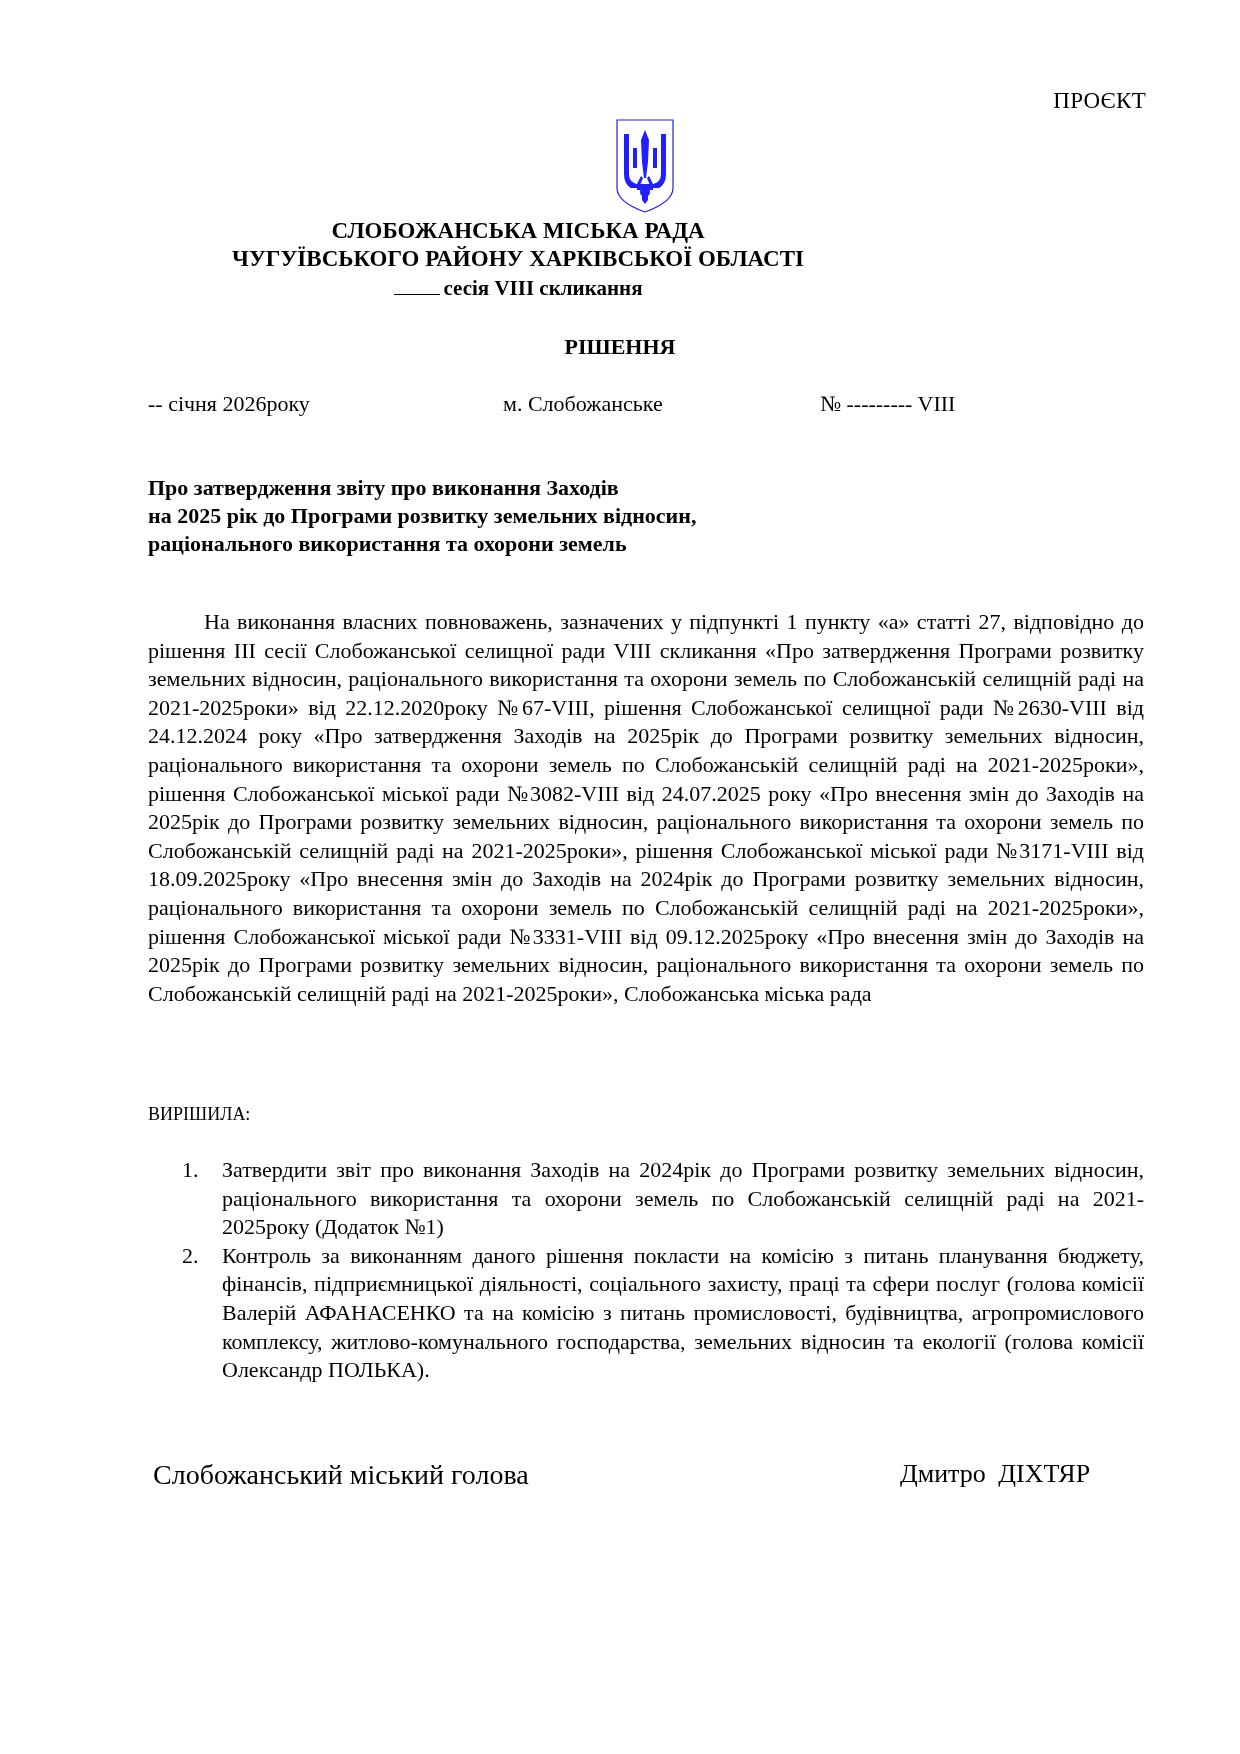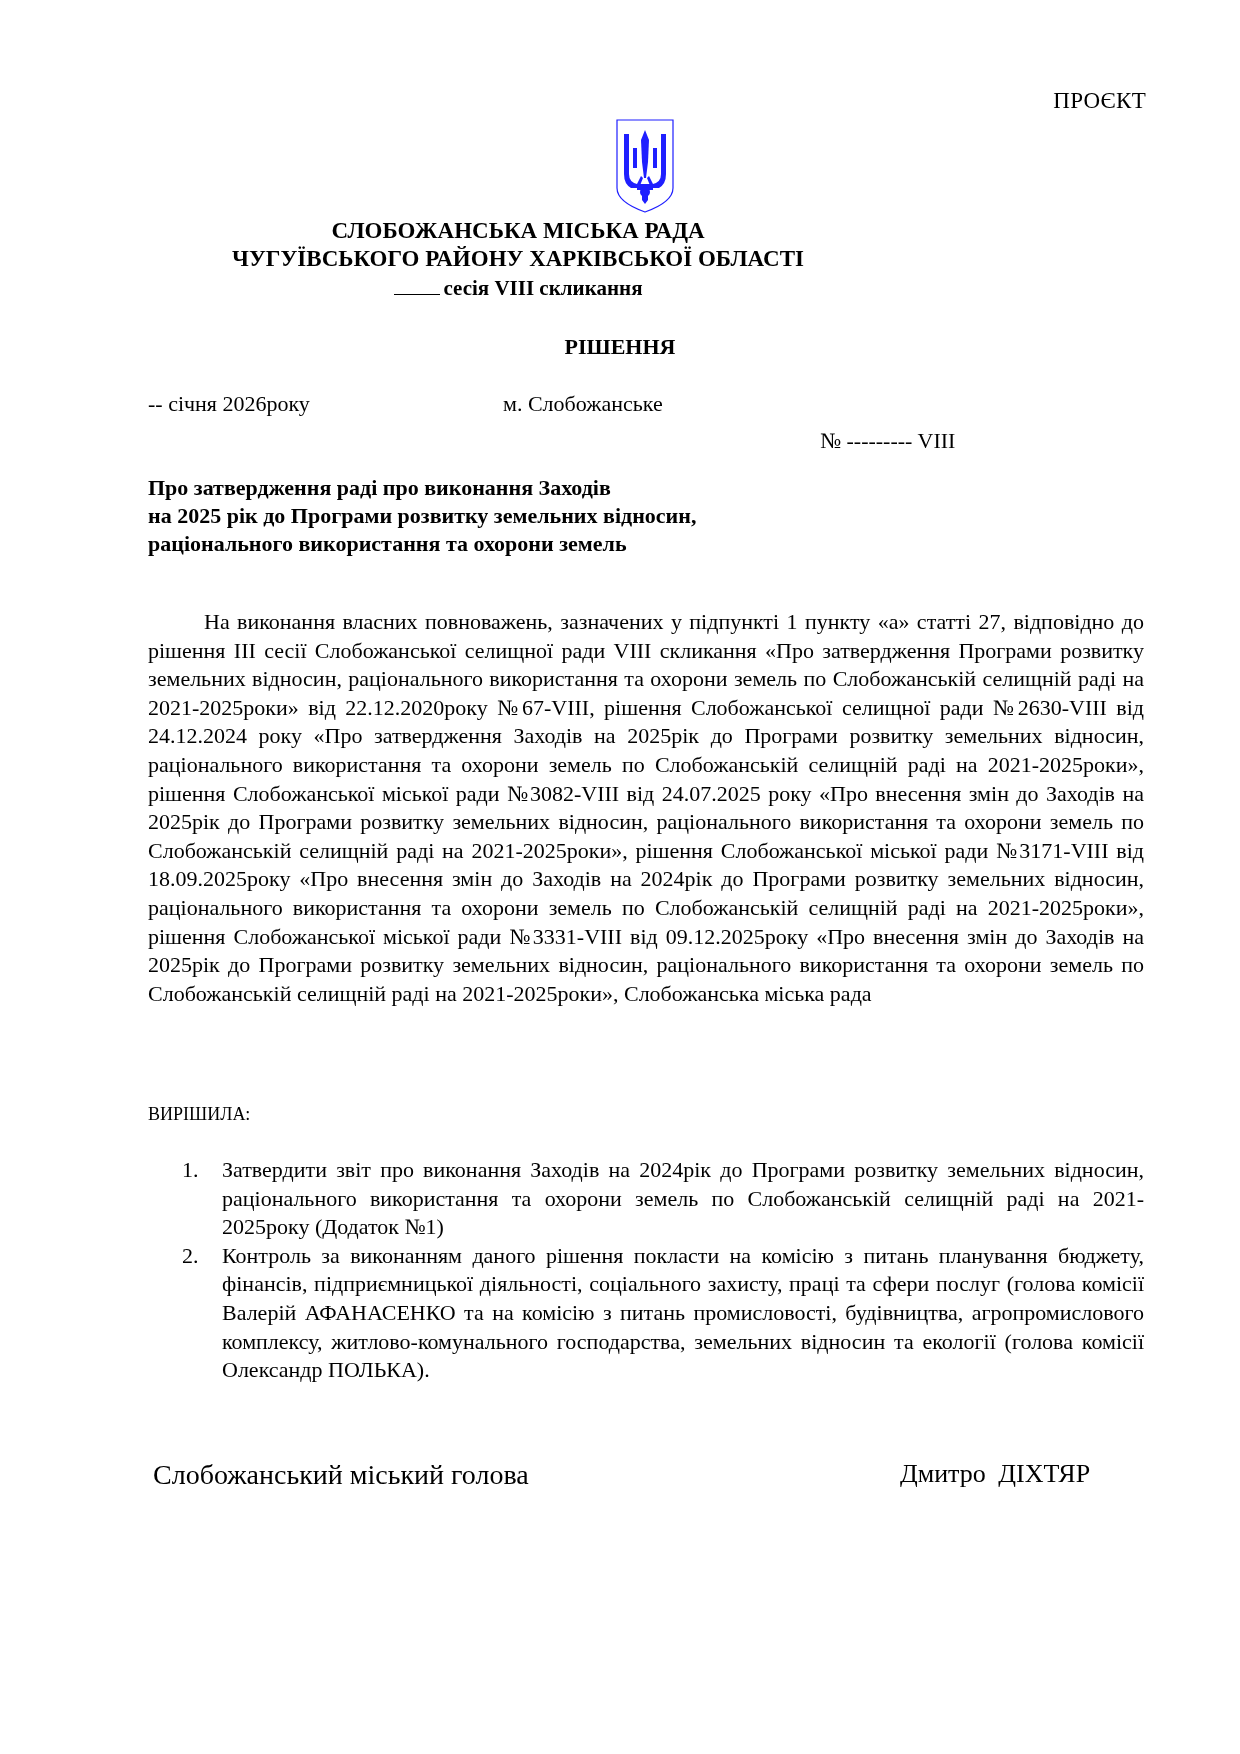--- a/index.html
+++ b/index.html
@@ -10,21 +10,21 @@
   .coat { position: absolute; left: 615px; top: 118px; width: 60px; height: 96px; }
   .hdr { position: absolute; left: 0; width: 1036px; text-align: center; font-weight: bold; font-size: 23px; }
   .h1 { top: 218px; }
   .h2 { top: 246px; }
   .h3 { top: 276px; font-size: 21px; }
   .h3 .blank { display: inline-block; width: 46px; border-bottom: 1.5px solid #000; margin-right: 4px; vertical-align: baseline; height: 14px; }
   .decision { position: absolute; left: 0; width: 1240px; top: 334px; text-align: center; font-weight: bold; font-size: 22px; }
   .meta { position: absolute; top: 391px; font-size: 22px; }
   .meta-date { left: 148px; }
   .meta-city { left: 503px; }
-  .meta-num { left: 820px; margin-top: 37px; }
+  .meta-num { left: 820px; }
   .subject { position: absolute; left: 148px; top: 474px; font-weight: bold; font-size: 22px; line-height: 28px; }
   .body { position: absolute; left: 148px; top: 608px; width: 996px; font-size: 22px; line-height: 28.6px;
           text-align: justify; text-indent: 56px; transform-origin: left top; }
   .resolved { position: absolute; left: 148px; top: 1104px; font-size: 18px; }
   .list { position: absolute; left: 148px; top: 1156px; width: 996px; font-size: 22px; line-height: 28.6px; }
   .item { position: relative; padding-left: 74px; text-align: justify; }
   .item .num { position: absolute; left: 34px; top: 0; }
   .sign-role { position: absolute; left: 153px; top: 1459px; font-size: 28px; }
   .sign-name { position: absolute; left: 900px; top: 1459px; font-size: 26px; word-spacing: 6px; }
 </style>
@@ -61,21 +61,21 @@
   </div>
   <div class="hdr h2">ЧУГУЇВСЬКОГО РАЙОНУ ХАРКІВСЬКОЇ ОБЛАСТІ</div>
 
   <div class="decision">РІШЕННЯ</div>
 
   <div class="meta meta-date">-- січня 2026року</div>
   <div class="meta meta-city">м. Слобожанське</div>
   <div class="meta meta-num">№ --------- VIII</div>
 
   <div class="subject">
-    <div>Про затвердження раді про виконання Заходів</div>
+    <div>Про затвердження звіту про виконання Заходів</div>
     <div>на 2025 рік до Програми розвитку земельних відносин,</div>
     <div>раціонального використання та охорони земель</div>
   </div>
 
   <div class="body">На виконання власних повноважень, зазначених  у  підпункті 1 пункту «а» статті 27, відповідно до рішення ІІІ сесії Слобожанської селищної ради VIII скликання «Про затвердження Програми розвитку земельних відносин, раціонального використання та охорони земель по Слобожанській селищній раді на 2021-2025роки» від 22.12.2020року №67-VIII, рішення Слобожанської селищної ради №2630-VIII від 24.12.2024 року «Про затвердження Заходів на 2025рік до Програми розвитку земельних відносин, раціонального використання та охорони земель по Слобожанській селищній раді на 2021-2025роки», рішення Слобожанської міської ради №3082-VIII від 24.07.2025 року «Про внесення змін до Заходів на 2025рік до Програми розвитку земельних відносин, раціонального використання та охорони земель по Слобожанській селищній раді на 2021-2025роки», рішення Слобожанської міської ради №3171-VIII від 18.09.2025року «Про внесення змін до Заходів на 2024рік до Програми розвитку земельних відносин, раціонального використання та охорони земель по Слобожанській селищній раді на 2021-2025роки», рішення Слобожанської міської ради №3331-VIII від 09.12.2025року «Про внесення змін до Заходів на 2025рік до Програми розвитку земельних відносин, раціонального використання та охорони земель по Слобожанській селищній раді на 2021-2025роки», Слобожанська міська  рада</div>
 
   <div class="resolved">ВИРІШИЛА:</div>
 
   <div class="list">
     <div class="item">

